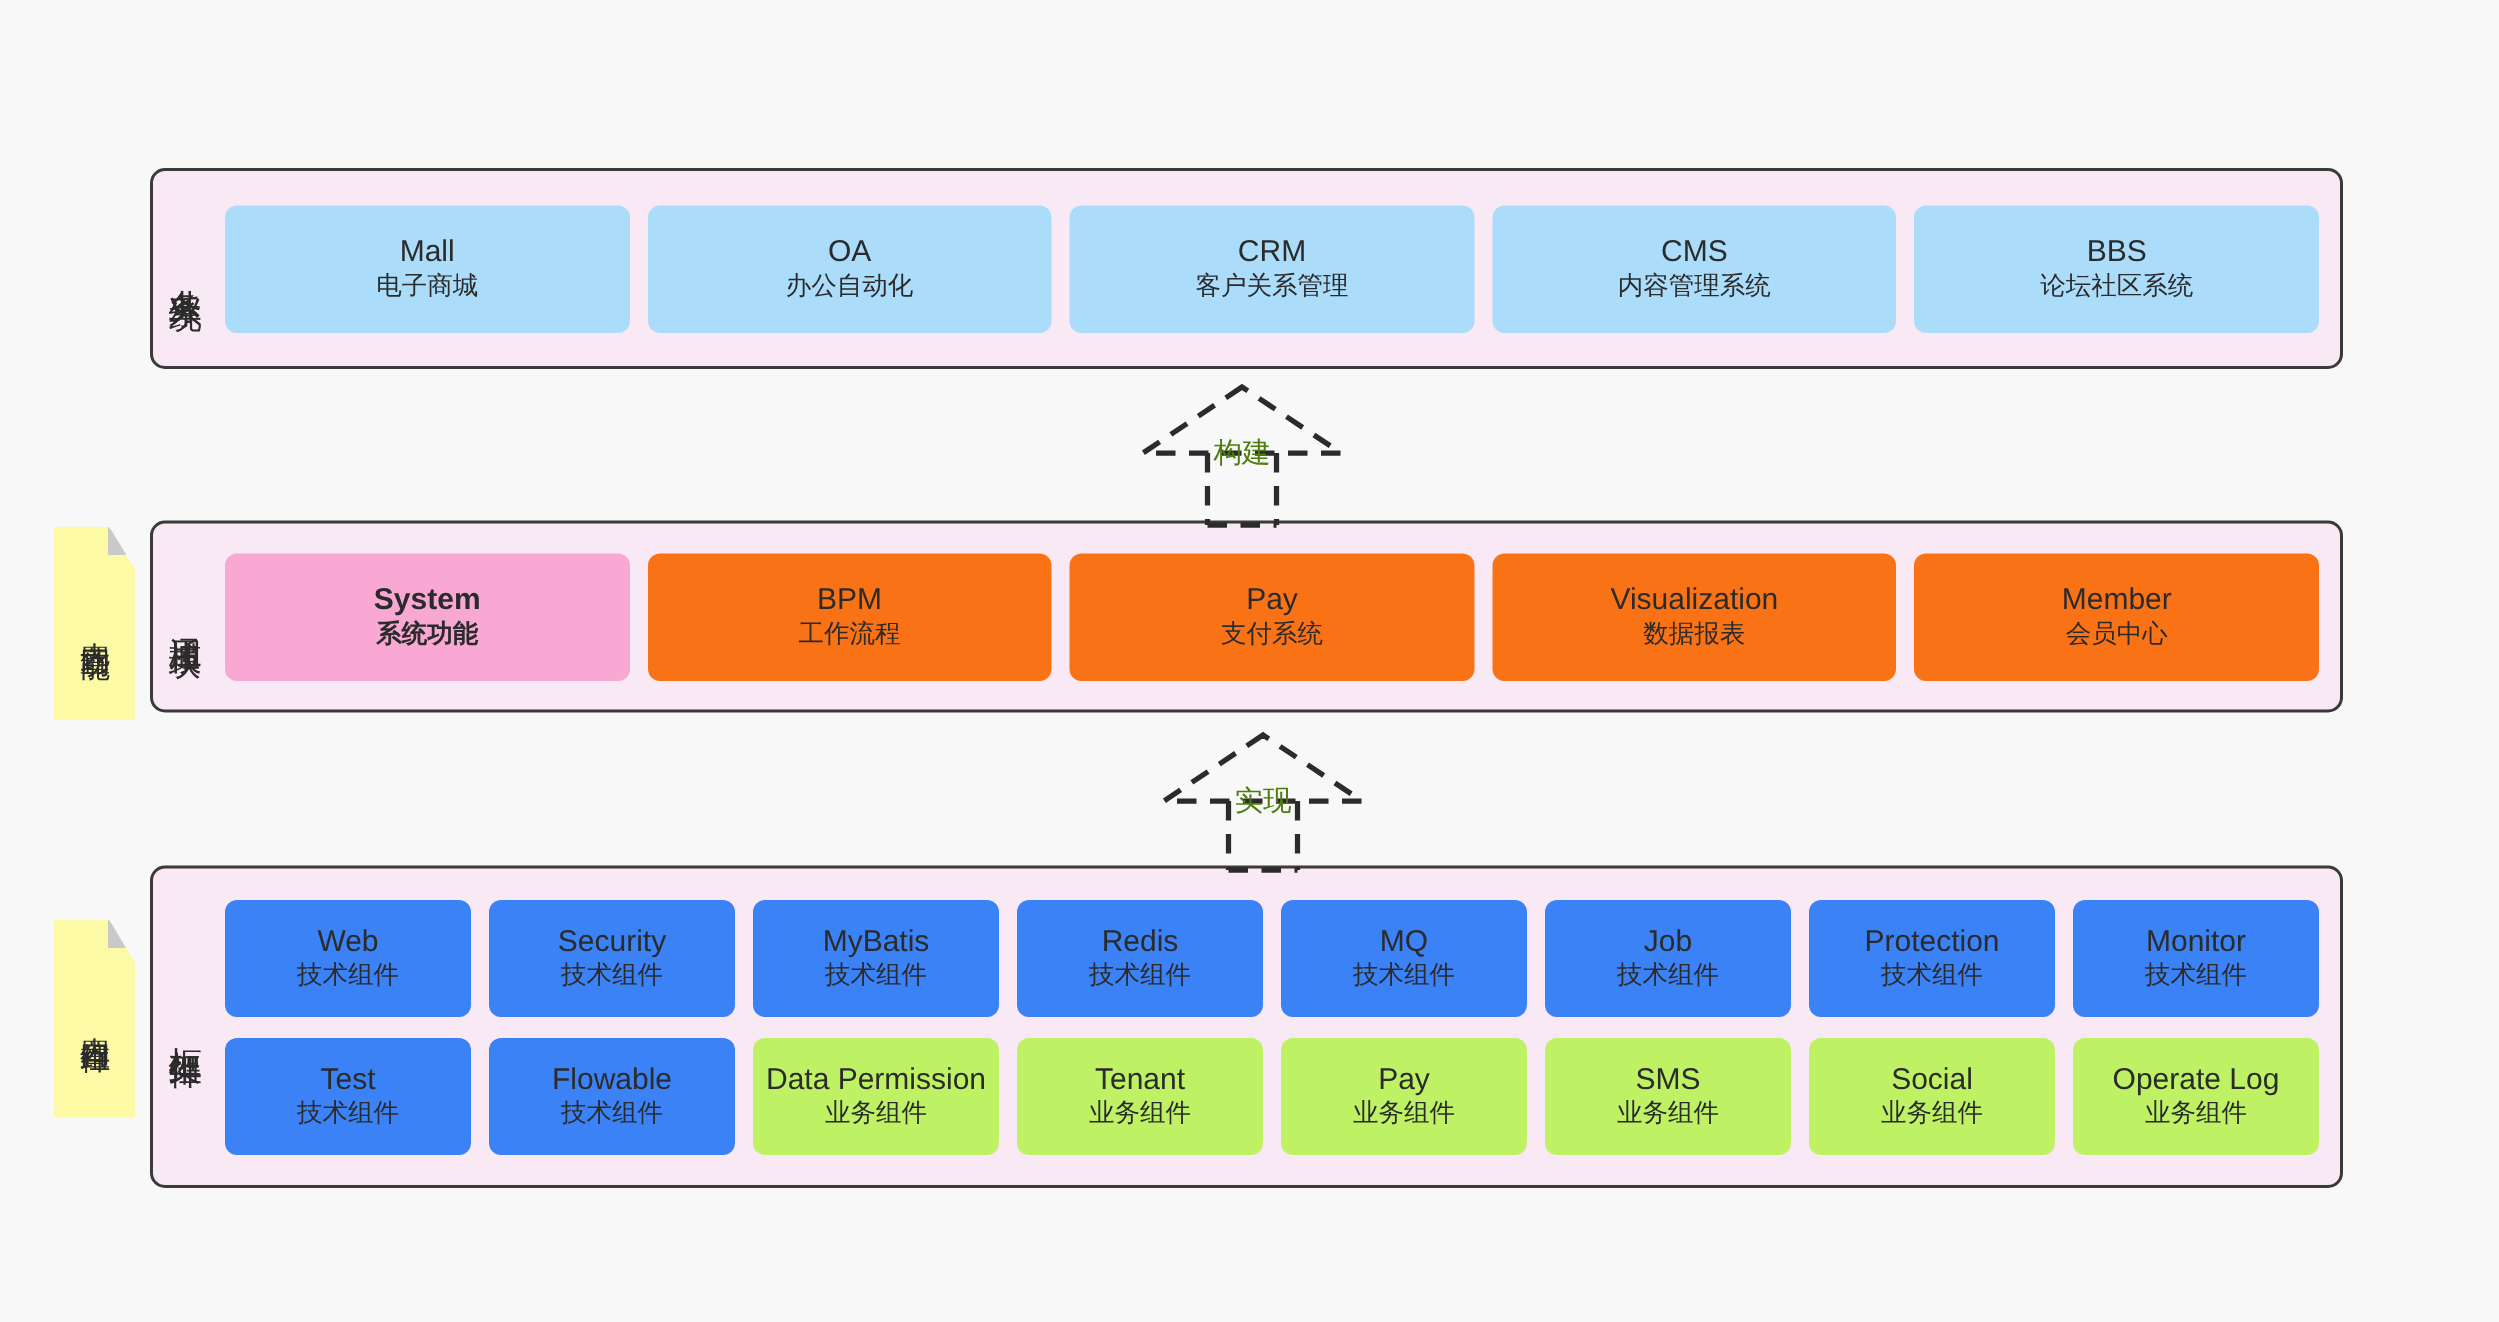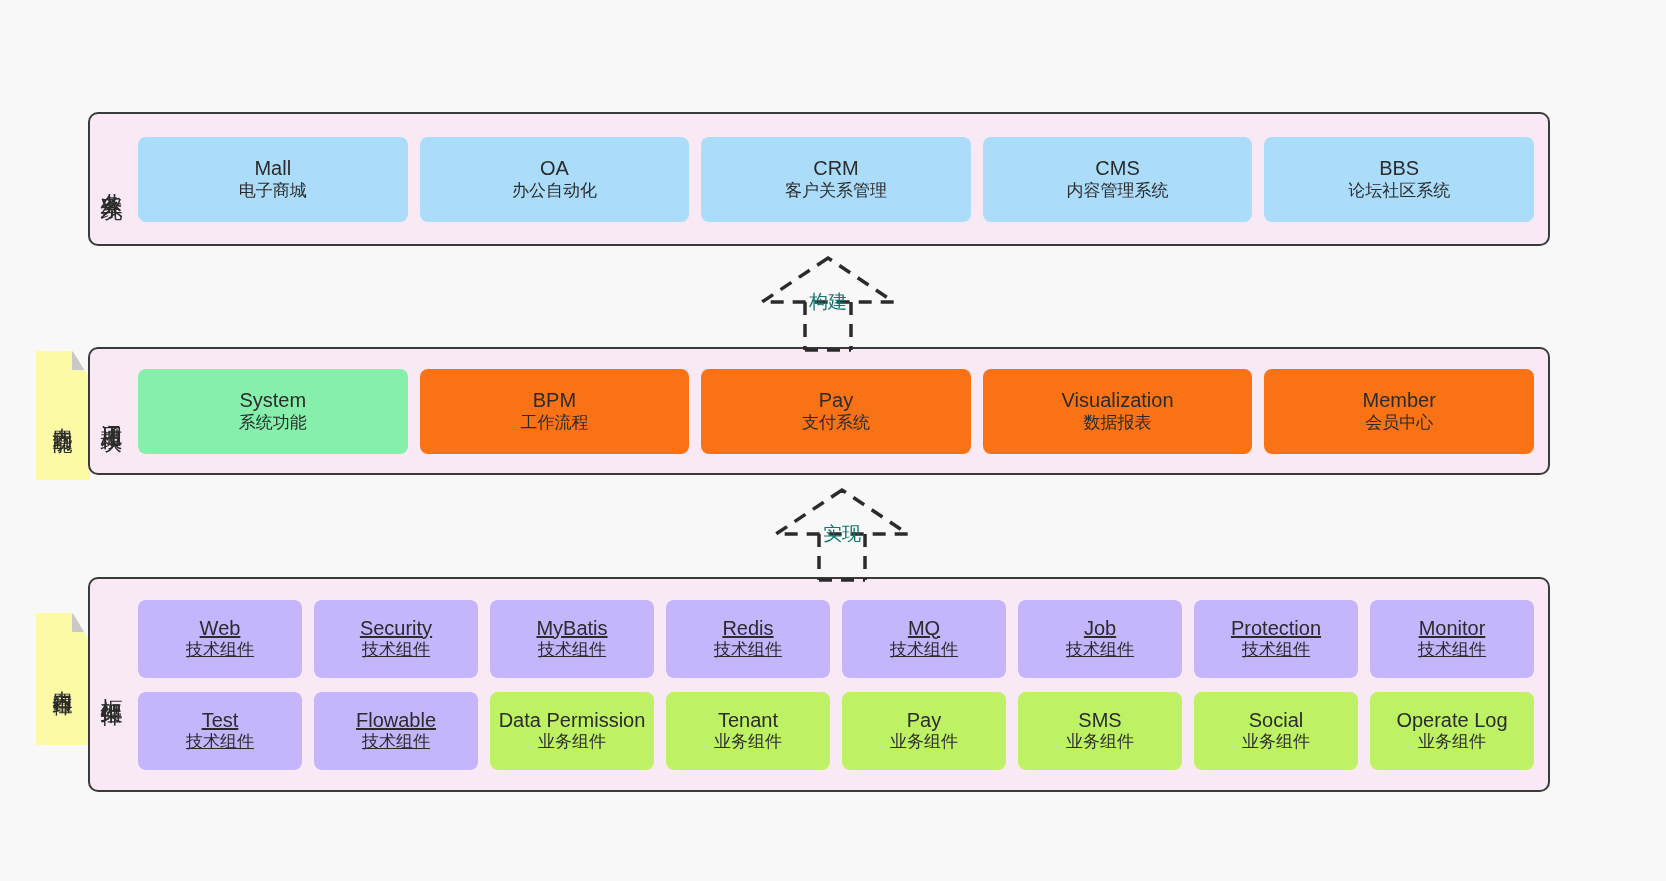--- a/index.html
+++ b/index.html
@@ -13,20 +13,21 @@
 
   
   .layer {
     position: absolute;
     background: #f9e9f4;
     border: 2px solid #3a3a3a;
     border-radius: 10px;
     display: flex;
     align-items: stretch;
     z-index: 2;
+    margin-left: 12px;
   }
   .layer-title {
     flex: 0 0 auto;
     width: 44px;
     display: flex;
     align-items: center;
     justify-content: center;
     font-size: 22px;
     color: #2b2b2b;
     writing-mode: vertical-rl;
@@ -66,23 +67,23 @@
     line-height: 1.18;
     padding: 6px 4px;
   }
   .node .en { font-size: 20px; }
   .node .cn { font-size: 17px; }
   .node.tall { height: 85px; }
   .node.mid  { height: 85px; }
   .node.small{ height: 78px; }
 
   .c-blue       { background: #abddfb; }
-  .c-red        { background: #86efac; }
+  .c-red        { background: #f9a8d4; font-weight: bold; }
   .c-pink       { background: #f97316; }
-  .c-green      { background: #c4b5fd; text-decoration: underline; }
+  .c-green      { background: #3b82f6; }
   .c-lightgreen { background: #bef264; }
 
   
   .note {
     position: absolute;
     width: 54px;
     background: #fdfaa6;
     z-index: 1;
     display: flex;
     align-items: center;
@@ -101,21 +102,21 @@
     width: 18px; height: 19px;
     background: #c9c9c9;
     clip-path: polygon(0 0, 100% 100%, 0 100%);
   }
 
   
   .arrow-wrap { position: absolute; z-index: 3; }
   .arrow-label {
     position: absolute;
     font-size: 19px;
-    color: #0f766e;
+    color: #4d7c0f;
     background: transparent;
     white-space: nowrap;
   }
 </style>
 </head>
 <body>
 
 <div class="canvas">
 
   <div class="layer" style="left:88px; top:112px; width:1462px; height:134px;">

